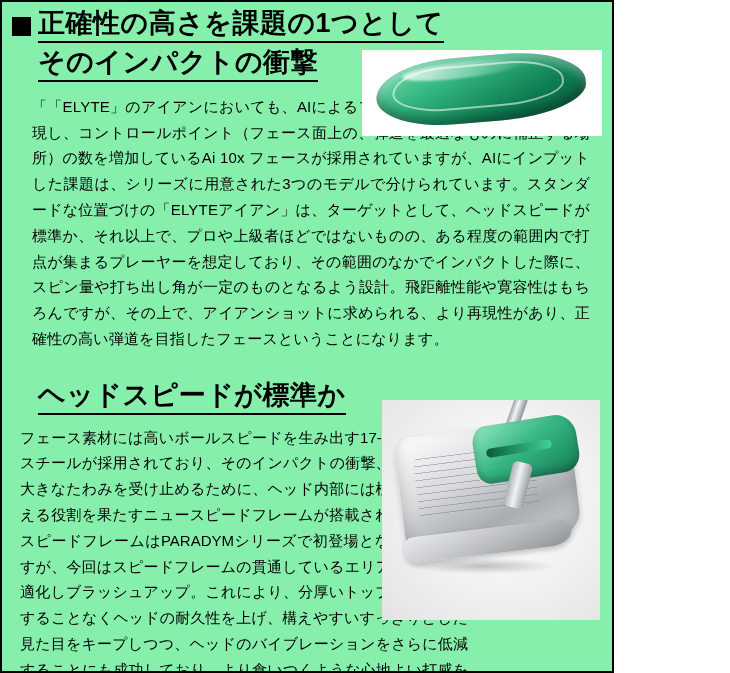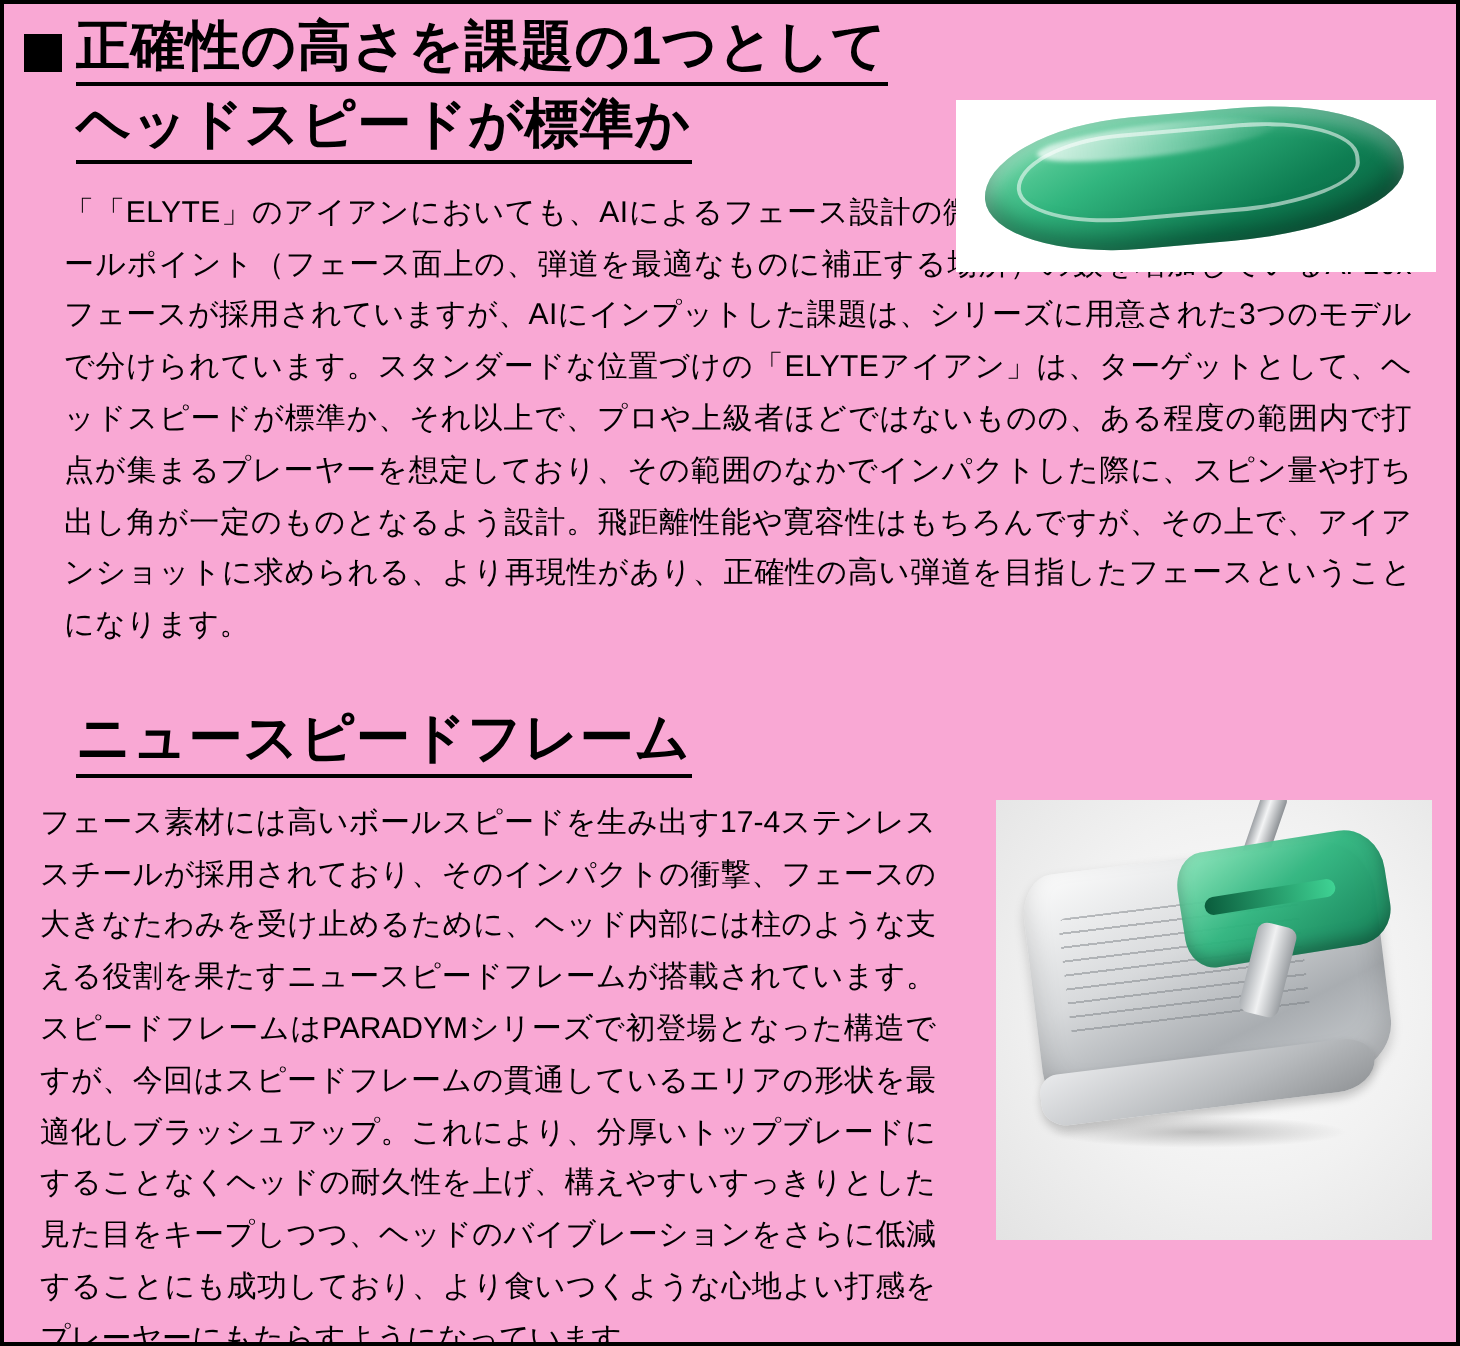--- a/index.html
+++ b/index.html
@@ -9,25 +9,25 @@
   body {
     width: 730px;
     height: 673px;
     background: #ffffff;
     font-family: "Liberation Sans", sans-serif;
     color: #000000;
     overflow: hidden;
   }
   .page {
     position: relative;
-    width: 730px;
+    width: 614px;
     height: 673px;
     box-sizing: border-box;
     border: 2px solid #000000;
-    background: #f9a8d4;
+    background: #86efac;
     overflow: hidden;
   }
 
   
   .section-heading {
     padding: 6px 10px 0 10px;
   }
   .heading-line {
     display: flex;
     align-items: flex-start;
@@ -238,37 +238,37 @@
 <body>
 
 <div class="page">
 
   <div class="section-heading">
     <div class="heading-line">
       <span class="heading-square"></span>
       <span class="heading-text">正確性の高さを課題の1つとして</span>
     </div>
     <div class="heading-line heading-line2">
-      <span class="heading-text">ヘッドスピードが標準か</span>
+      <span class="heading-text">そのインパクトの衝撃</span>
     </div>
   </div>
 
   <div class="img-top">
     <div class="photo">
       <div class="face-shape"></div>
       <div class="face-inner"></div>
       <div class="face-gloss"></div>
     </div>
   </div>
 
   <p class="body-text para-one">「「ELYTE」のアイアンにおいても、AIによるフェース設計の微細な部分まで再現し、コントロールポイント（フェース面上の、弾道を最適なものに補正する場所）の数を増加しているAi 10x フェースが採用されていますが、AIにインプットした課題は、シリーズに用意された3つのモデルで分けられています。スタンダードな位置づけの「ELYTEアイアン」は、ターゲットとして、ヘッドスピードが標準か、それ以上で、プロや上級者ほどではないものの、ある程度の範囲内で打点が集まるプレーヤーを想定しており、その範囲のなかでインパクトした際に、スピン量や打ち出し角が一定のものとなるよう設計。飛距離性能や寛容性はもちろんですが、その上で、アイアンショットに求められる、より再現性があり、正確性の高い弾道を目指したフェースということになります。</p>
 
   <div class="section-heading section2">
     <div class="heading-line heading-line2">
-      <span class="heading-text">ニュースピードフレーム</span>
+      <span class="heading-text">ヘッドスピードが標準か</span>
     </div>
   </div>
 
   <div class="img-bottom">
     <div class="club-bg"></div>
     <div class="club-shaft"></div>
     <div class="club-head"></div>
     <div class="club-face-lines"></div>
     <div class="club-green"></div>
     <div class="club-green-bar"></div>

